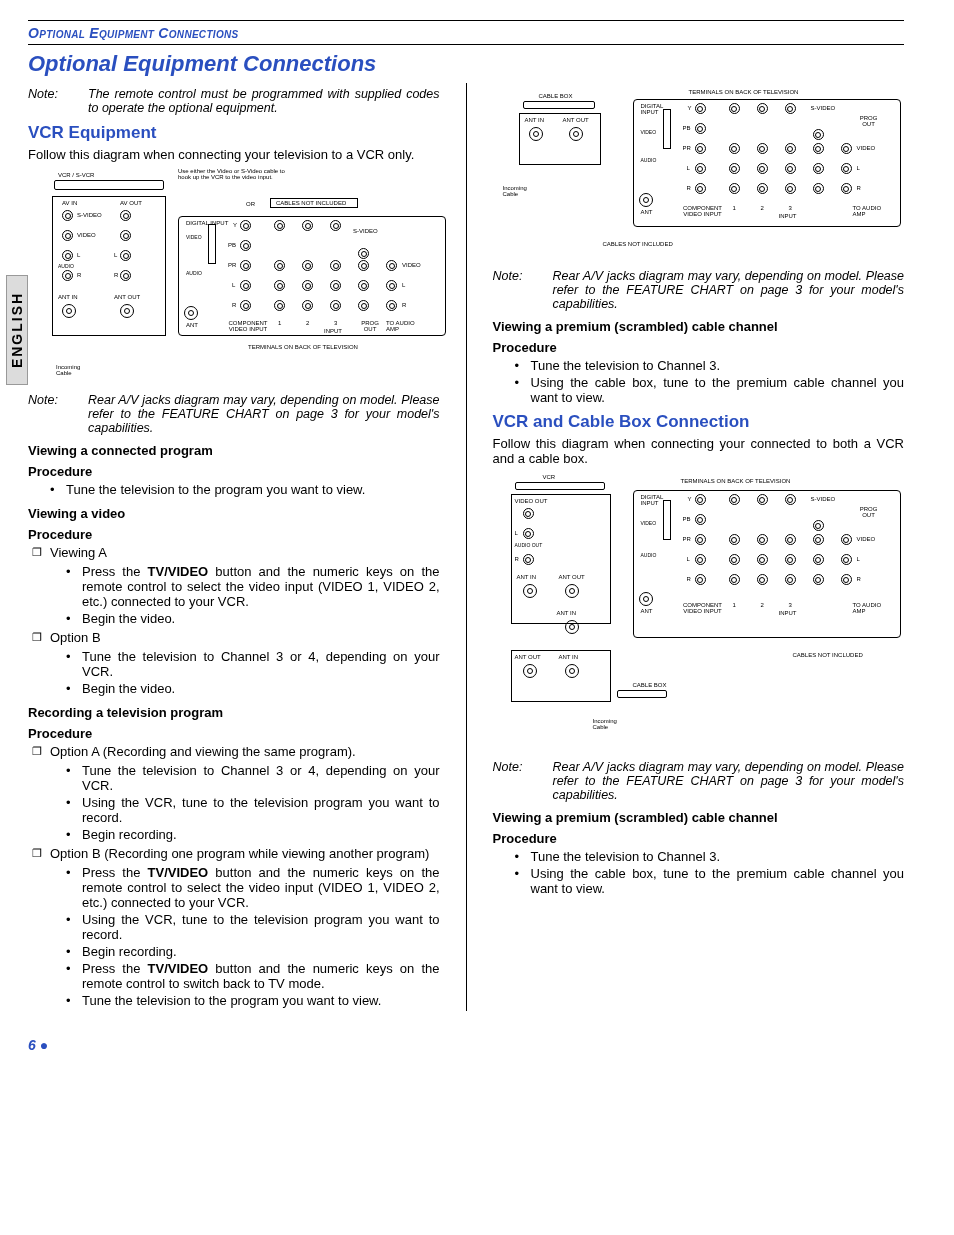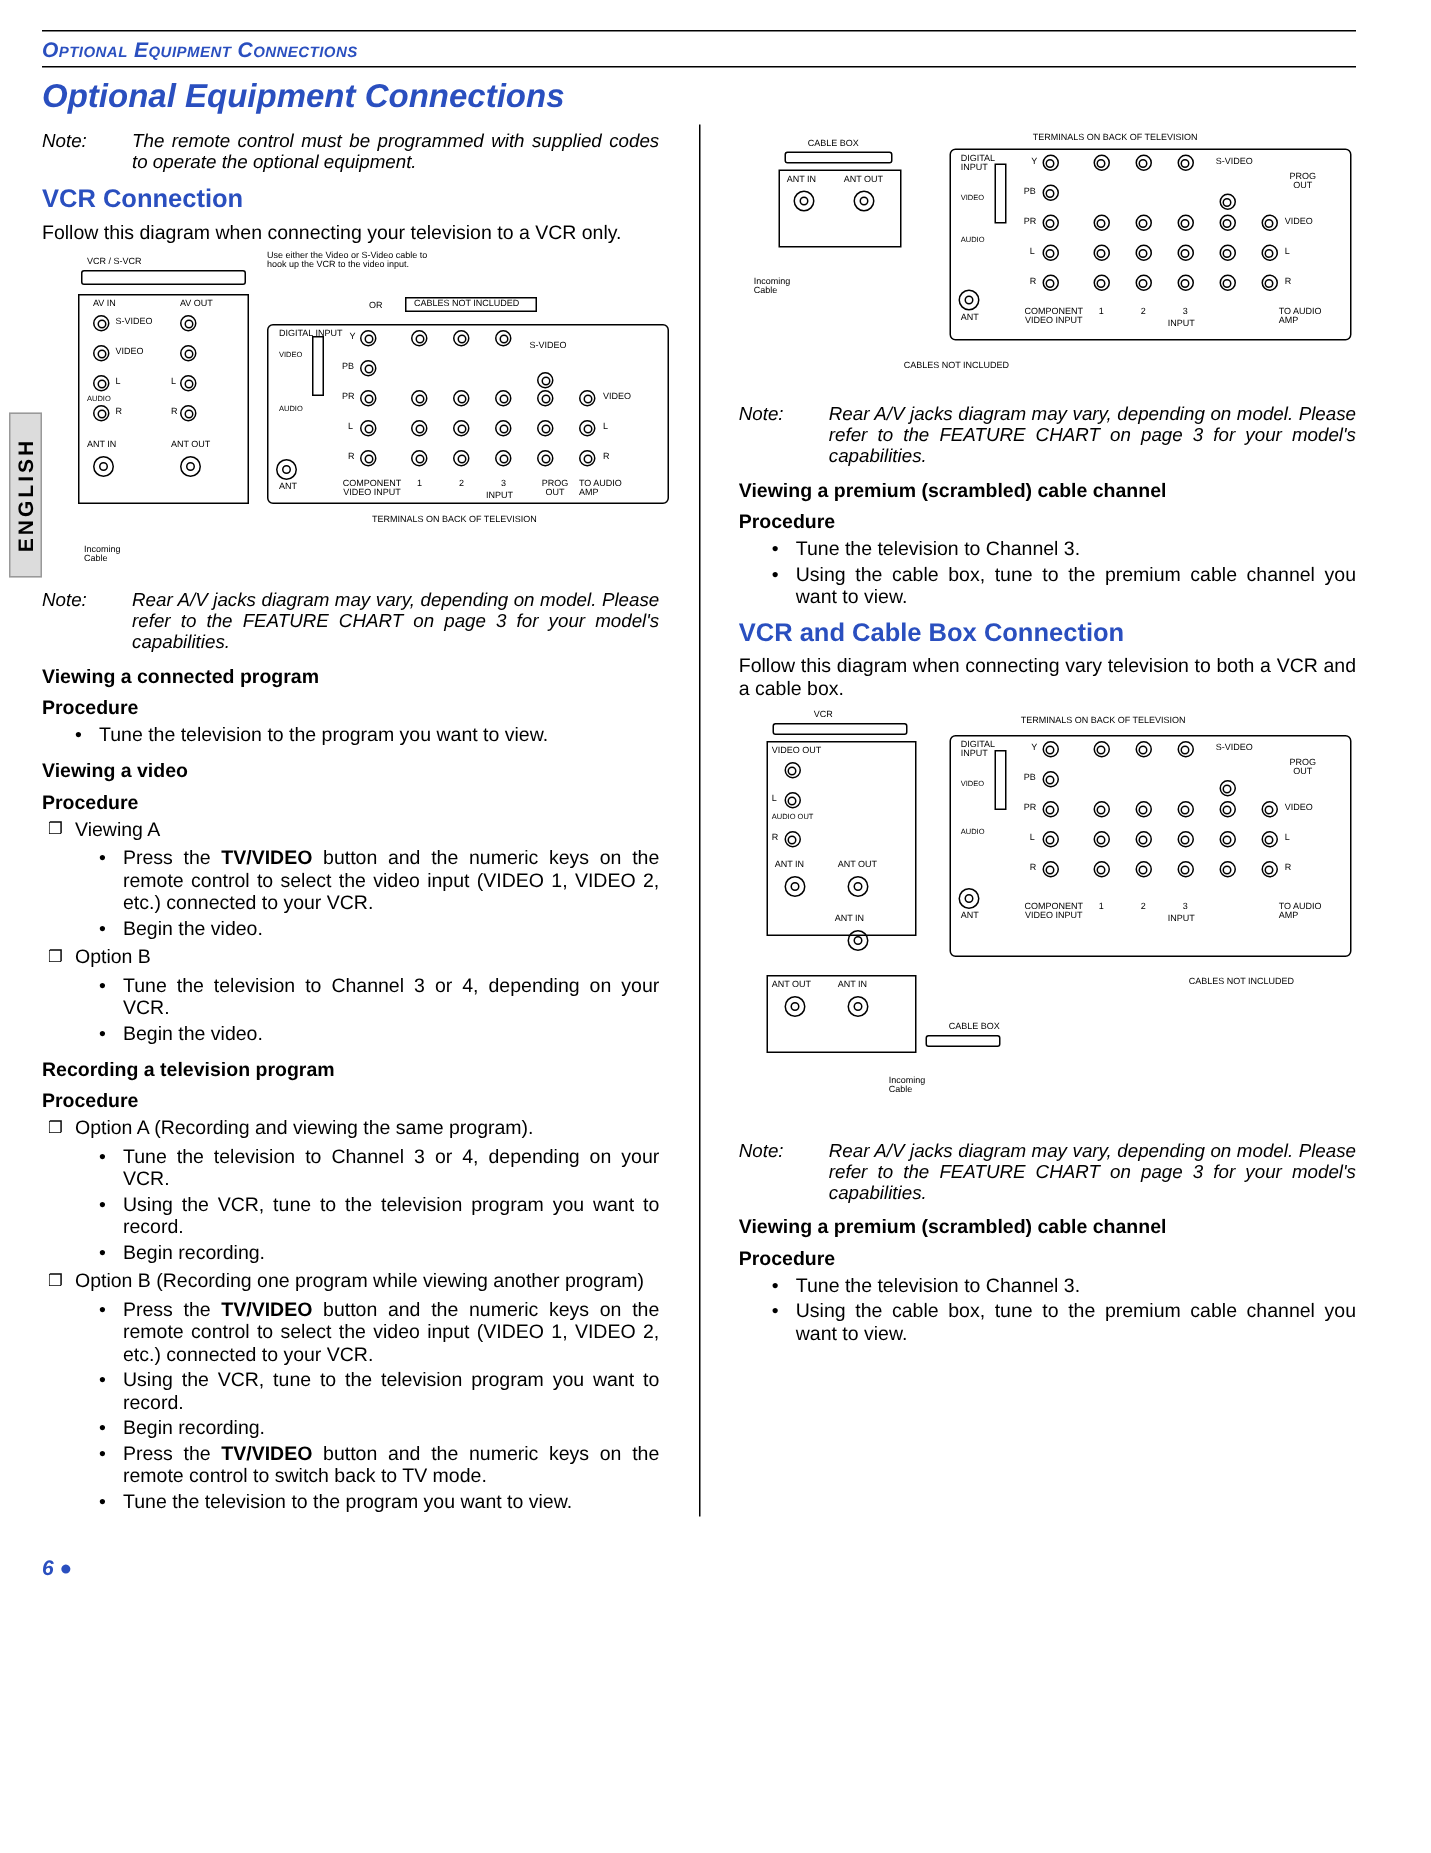--- a/index.html
+++ b/index.html
@@ -108,21 +108,21 @@
 
 <div class="cols">
 
   <div class="col">
 
     <div class="note-row">
       <div class="note-label">Note:</div>
       <div class="note-body">The remote control must be programmed with supplied codes to operate the optional equipment.</div>
     </div>
 
-    <h2 class="section">VCR Connection</h2>
+    <h2 class="section">VCR Equipment</h2>
     <p class="body">Follow this diagram when connecting your television to a VCR only.</p>
 
     <div class="diagram" style="height:215px">
       <div class="lbl" style="left:30px;top:4px">VCR / S-VCR</div>
       <div class="box" style="left:26px;top:12px;width:110px;height:10px;border-radius:2px"></div>
       <div class="lbl" style="left:150px;top:0;width:110px;white-space:normal;line-height:1">Use either the Video or S-Video cable to hook up the VCR to the video input.</div>
       <div class="lbl" style="left:218px;top:33px">OR</div>
       <div class="box" style="left:242px;top:30px;width:88px;height:10px"></div>
       <div class="lbl" style="left:248px;top:32px">CABLES NOT INCLUDED</div>
 
@@ -320,21 +320,21 @@
     </div>
 
     <h3 class="sub">Viewing a premium (scrambled) cable channel</h3>
     <h4 class="proc">Procedure</h4>
     <ul class="bullets">
       <li>Tune the television to Channel 3.</li>
       <li>Using the cable box, tune to the premium cable channel you want to view.</li>
     </ul>
 
     <h2 class="section">VCR and Cable Box Connection</h2>
-    <p class="body">Follow this diagram when connecting vary television to both a VCR and a cable box.</p>
+    <p class="body">Follow this diagram when connecting your connected to both a VCR and a cable box.</p>
 
     <div class="diagram" style="height:278px">
       <div class="lbl" style="left:50px;top:2px">VCR</div>
       <div class="box" style="left:22px;top:10px;width:90px;height:8px;border-radius:2px"></div>
       <div class="thickbox" style="left:18px;top:22px;width:100px;height:130px"></div>
       <div class="lbl" style="left:22px;top:26px">VIDEO OUT</div>
       <div class="jack" style="left:30px;top:36px"></div>
       <div class="lbl" style="left:22px;top:58px">L</div>
       <div class="jack" style="left:30px;top:56px"></div>
       <div class="lbl" style="left:22px;top:70px;font-size:5px">AUDIO OUT</div>

